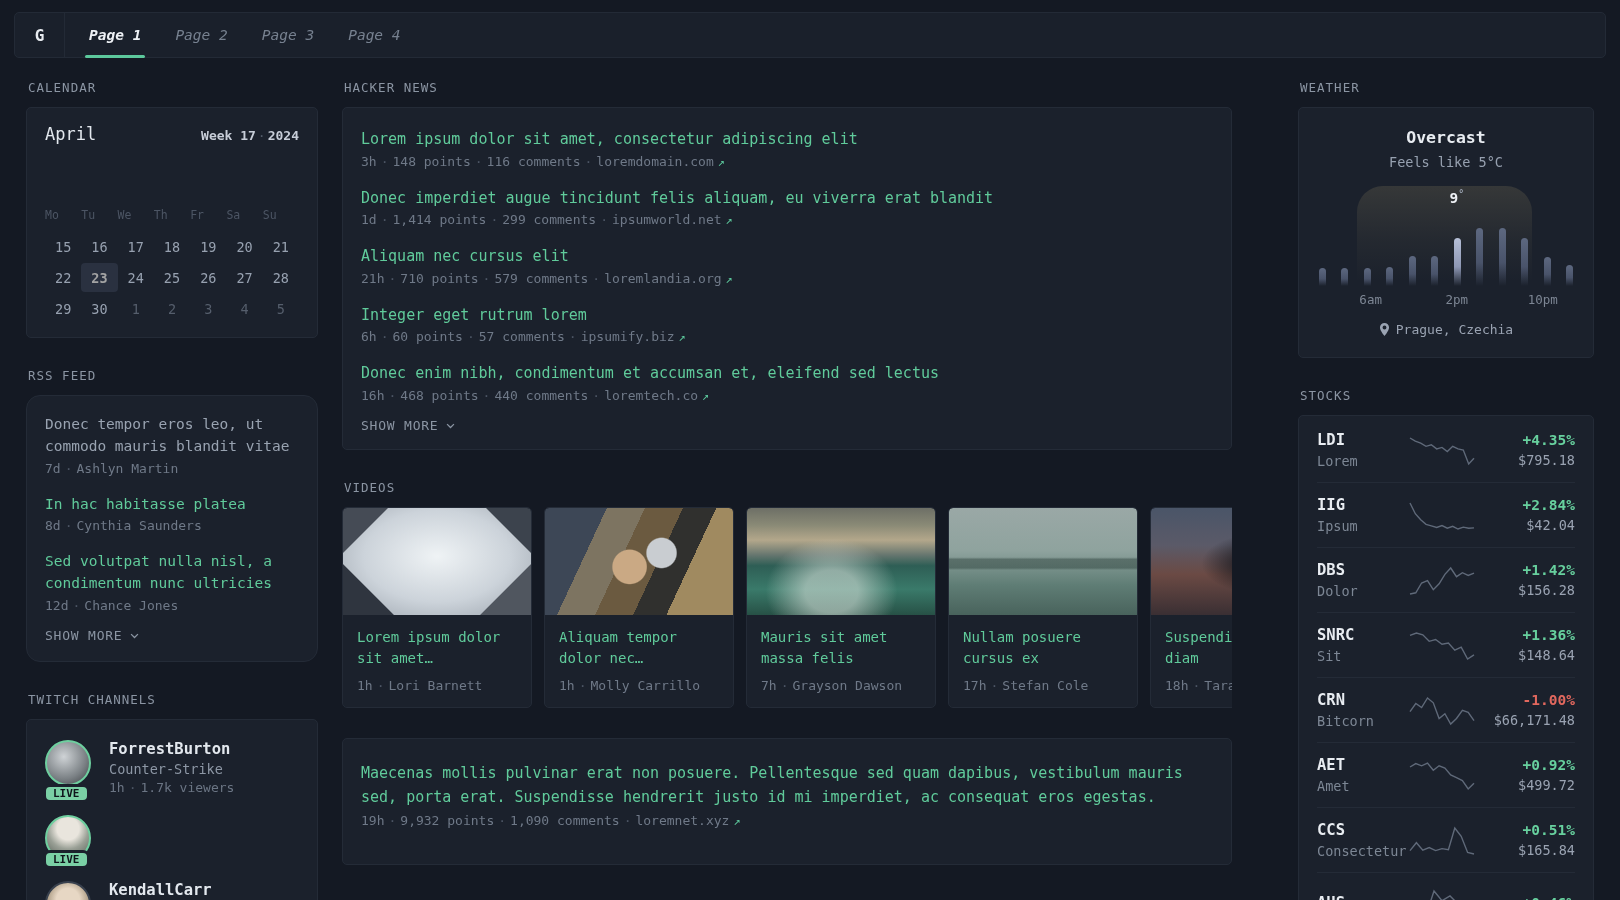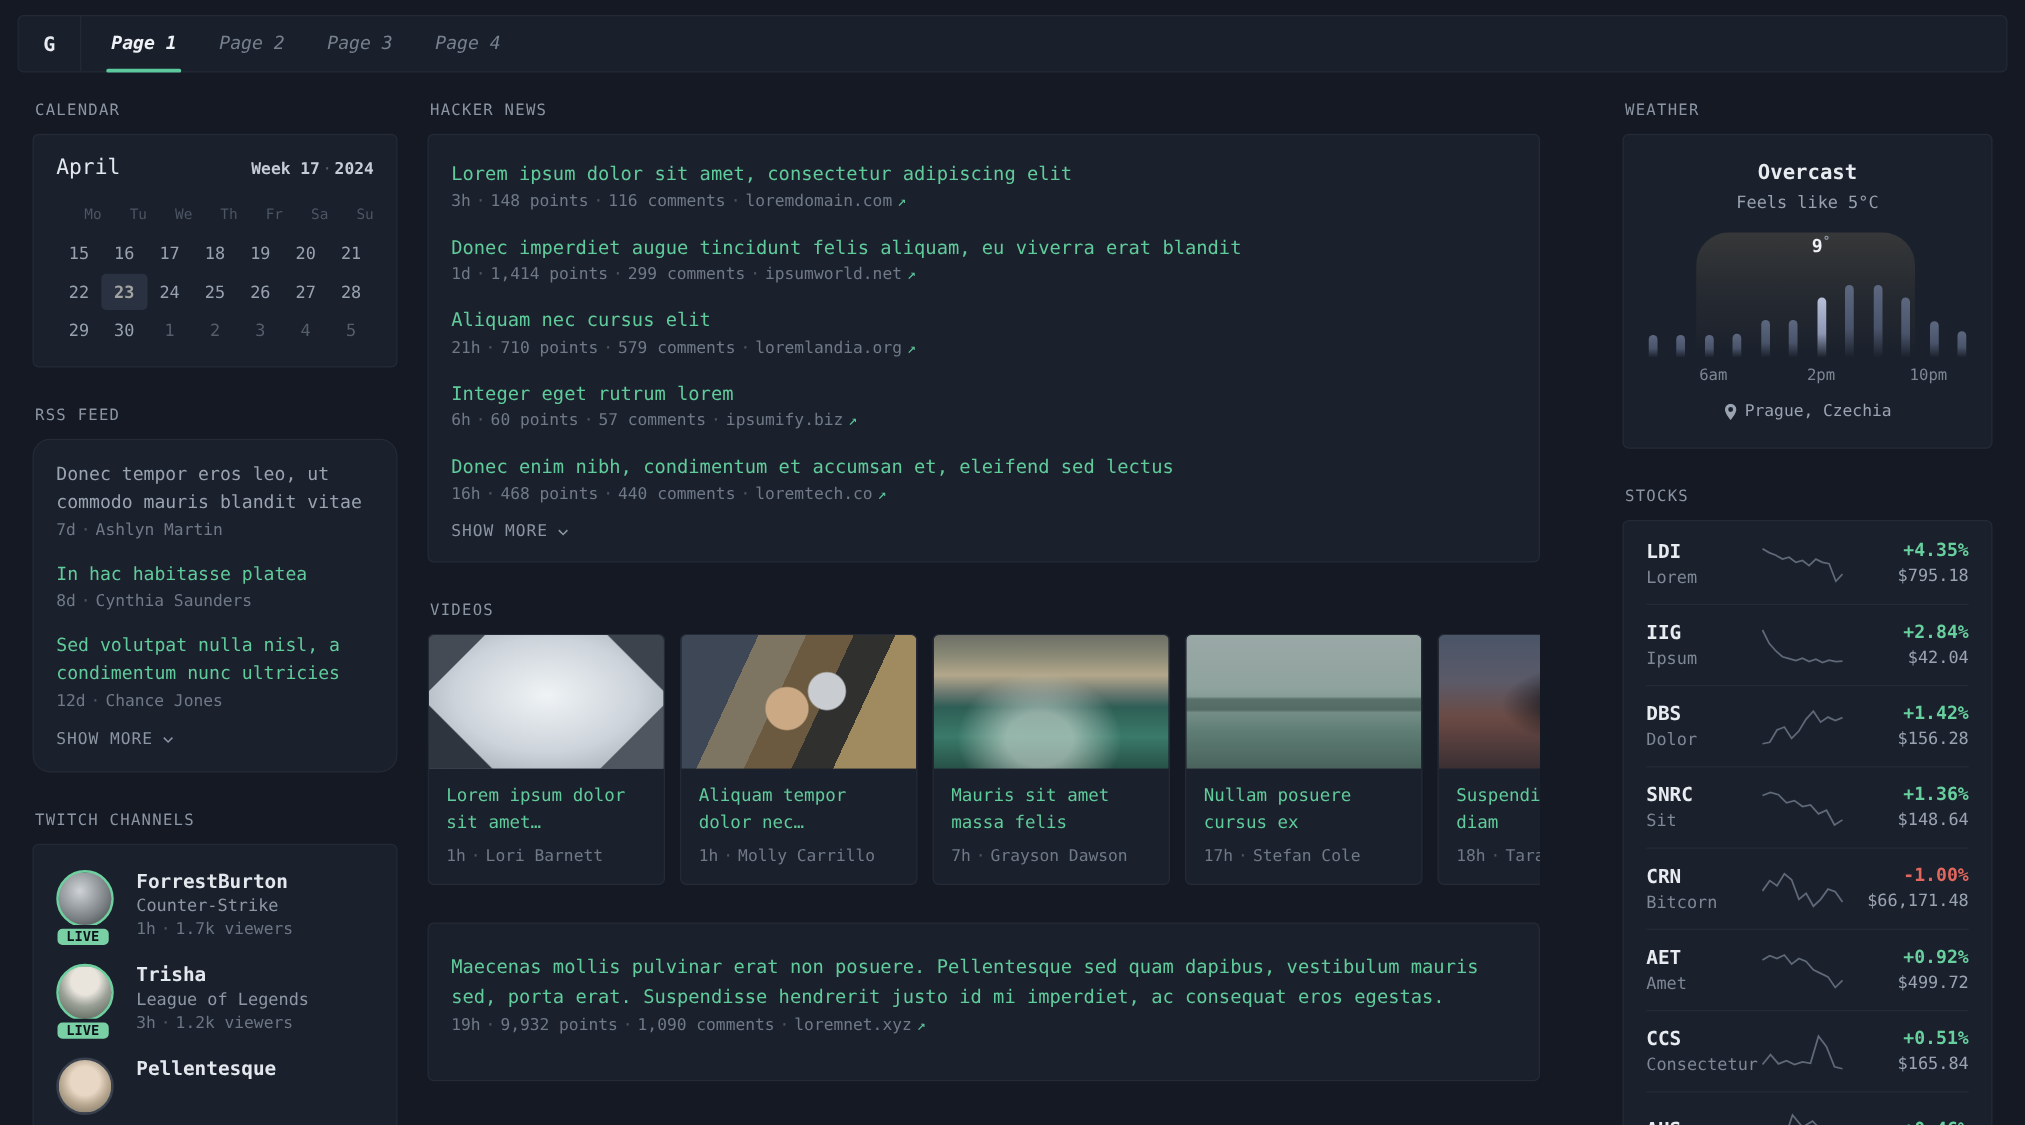--- a/index.html
+++ b/index.html
@@ -45,21 +45,21 @@
     font-size:12.5px; color:#8b95a3; letter-spacing:.08em; margin:0 2px 12px 2px;
   }
 
   
   .calendar-card { padding:16px 18px 14px 18px; }
   .cal-header { display:flex; justify-content:space-between; align-items:baseline; }
   .cal-month { font-size:17px; color:#e3e8ee; }
   .cal-week { font-size:13px; color:#c7cdd8; font-weight:bold; }
   .cal-week .dot { color:#525b69; font-weight:normal; padding:0 2px; }
   .cal-grid { display:grid; grid-template-columns:repeat(7,1fr); margin-top:16px; row-gap:2px; }
-  .cal-wd { font-size:11.5px; color:#4c5564; text-align:right; padding:4px 0 8px 0; }
+  .cal-wd { font-size:11.5px; color:#4c5564; text-align:left; padding:4px 0 8px 0;margin-top:44px; }
   .cal-day {
     font-size:13.5px; color:#97a1b0; text-align:center; height:29px;
     display:flex; align-items:center; justify-content:center; border-radius:4px;
     cursor:default;
   }
   .cal-day.muted { color:#555e6c; }
   .cal-day.selected { background:#2a3140; color:#a3a3a3; font-weight:bold; }
 
   
   .feed-card { padding:18px 18px;border-radius:14px; }
@@ -279,32 +279,27 @@
                 <div class="twitch-name">ForrestBurton</div>
                 <div class="twitch-cat">Counter-Strike</div>
                 <div class="twitch-meta"><span>1h</span><span class="dot">·</span><span>1.7k viewers</span></div>
               </div>
             </div>
             <div class="twitch-row">
               <div class="avatar-wrap">
                 <div class="avatar a2"></div>
                 <div class="live-badge">LIVE</div>
               </div>
-              <div>
-                <div class="twitch-name">Trisha</div>
-                <div class="twitch-cat">League of Legends</div>
-                <div class="twitch-meta"><span>3h</span><span class="dot">·</span><span>1.2k viewers</span></div>
-              </div>
             </div>
             <div class="twitch-row">
               <div class="avatar-wrap">
                 <div class="avatar a3 offline"></div>
               </div>
               <div>
-                <div class="twitch-name">Pellentesque</div>
+                <div class="twitch-name">KendallCarr</div>
               </div>
             </div>
           </div>
       </div>
     </div>
   </div>
 
   <div class="col-mid">
 
     <div class="section">

